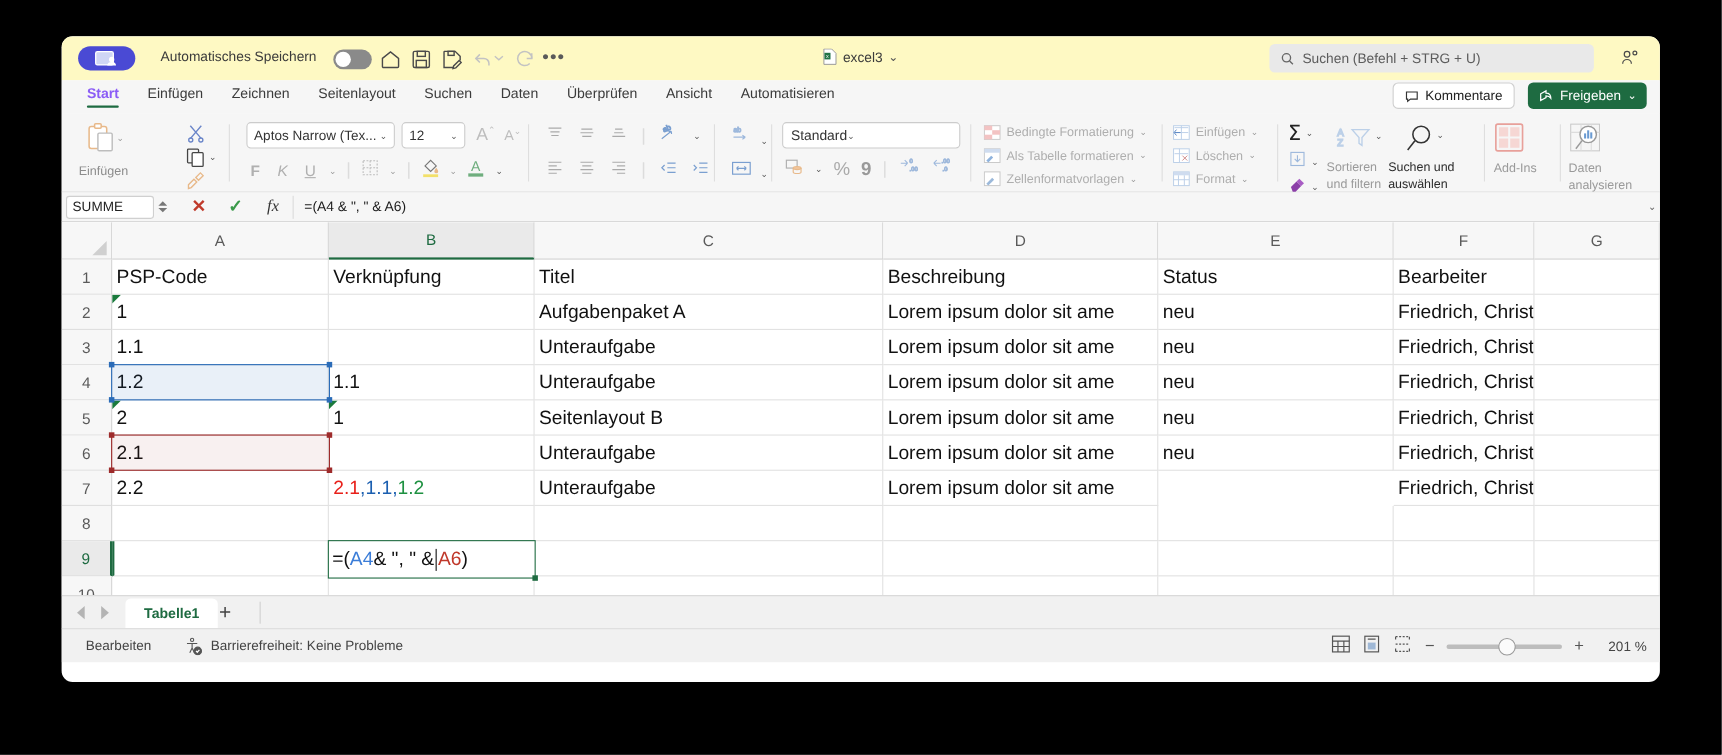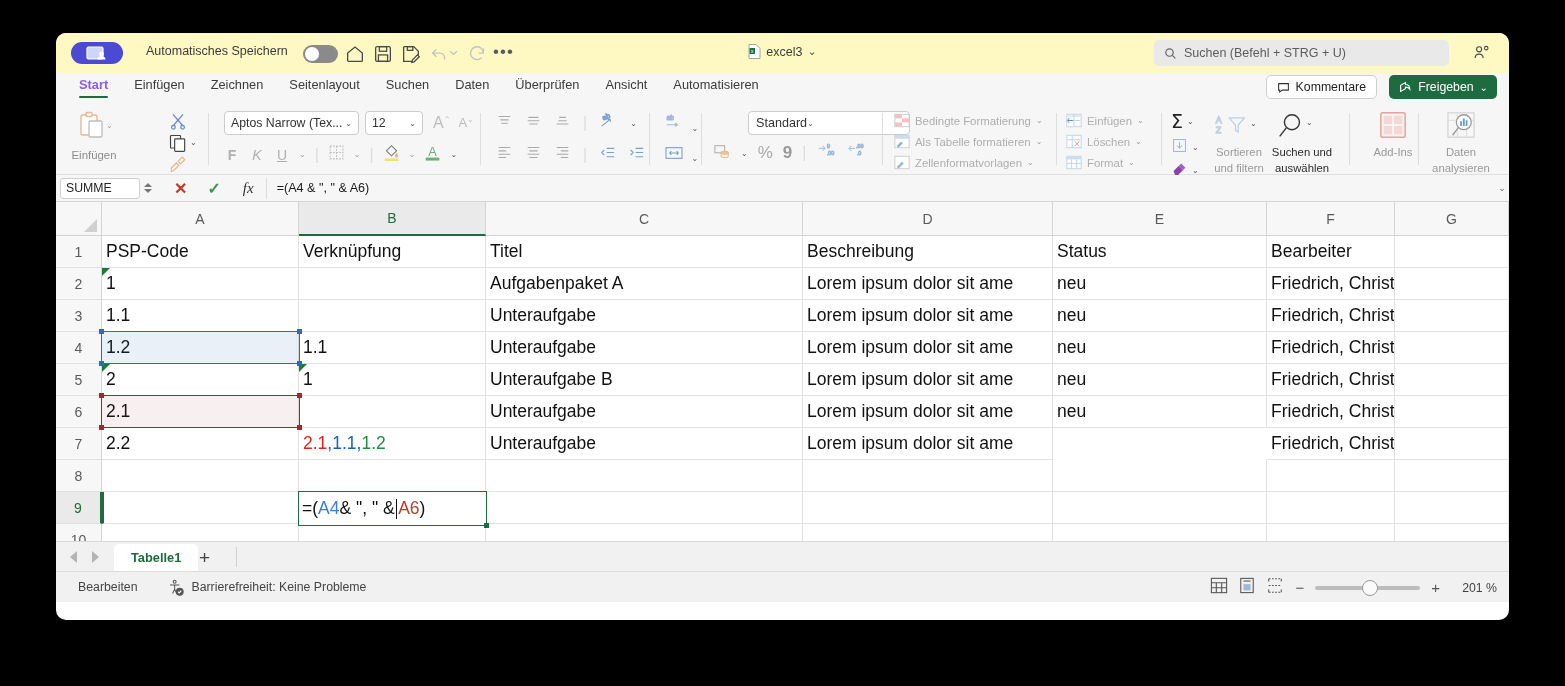--- a/index.html
+++ b/index.html
@@ -57,29 +57,29 @@
   .sizesel { width:58px; height:24px; border:1px solid #ccc; border-radius:4px; background:#fff;
     display:flex; align-items:center; justify-content:space-between; padding:0 6px; font-size:12.3px; color:#333; }
   .fmtrow { position:absolute; left:168px; top:40px; display:flex; align-items:center; gap:9px; }
   .fbtn { font-size:14px; color:#b0b0b0; width:16px; text-align:center; }
 
   .alignrow1 { position:absolute; left:440px; top:10px; display:flex; align-items:center; gap:12px; }
   .alignrow2 { position:absolute; left:440px; top:42px; display:flex; align-items:center; gap:12px; }
 
   .numsel { position:absolute; left:655px; top:8px; width:162px; height:24px; border:1px solid #ccc;
     border-radius:4px; background:#fff; display:flex; align-items:center; 
-    padding:0 7px; font-size:12.6px; color:#333;margin-left:37px; }
+    padding:0 7px; font-size:12.6px; color:#333; }
   .numrow { position:absolute; left:657px; top:40px; display:flex; align-items:center; gap:10px; }
 
   .stylecol { position:absolute; left:838px; top:7px; }
   .stylerow { display:flex; align-items:center; gap:5px; height:21px; }
   .cellcol { position:absolute; left:1010px; top:7px; }
   .editcol { position:absolute; left:1115px; top:6px; }
 
-  .bigbtn { position:absolute; top:8px; width:70px; text-align:center; }
+  .bigbtn { position:absolute; top:8px; width:70px; text-align:left; }
   .bigbtn .cap { font-size:11.3px; color:#9a9a9a; line-height:13px; margin-top:3px; }
   .bigbtn .cap.dark { color:#2b2b2b; }
 
   
   .fbar { position:relative; height:27px; background:#f6f6f6; border-bottom:1px solid #d6d6d6;
     display:flex; align-items:center; }
   .namebox { margin-left:4px; width:80px; height:21px; background:#fff; border:1px solid #d0d0d0;
     border-radius:3px; display:flex; align-items:center; padding:0 5px; font-size:12.3px; color:#222; }
   .spin { margin-left:4px; display:flex; flex-direction:column; gap:2px; }
   .spin i { border-left:4px solid transparent; border-right:4px solid transparent; }
@@ -607,21 +607,21 @@
     <div class="cell" style="left:1339px;top:130px;width:114px;height:32px"></div>
 
     <div class="cell" style="left:46px;top:162px;width:197px;height:32px">
         <span class="tri"></span>
         <span>2</span>
       </div>
     <div class="cell" style="left:243px;top:162px;width:187px;height:32px">
         <span class="tri"></span>
         <span>1</span>
       </div>
-    <div class="cell" style="left:430px;top:162px;width:317px;height:32px">Unteraufgabe B</div>
+    <div class="cell" style="left:430px;top:162px;width:317px;height:32px">Seitenlayout B</div>
     <div class="cell" style="left:747px;top:162px;width:250px;height:32px">Lorem ipsum dolor sit ame</div>
     <div class="cell" style="left:997px;top:162px;width:214px;height:32px">neu</div>
     <div class="cell" style="left:1211px;top:162px;width:128px;height:32px">Friedrich, Christoph</div>
     <div class="cell" style="left:1339px;top:162px;width:114px;height:32px"></div>
 
     <div class="cell" style="left:46px;top:194px;width:197px;height:32px">2.1</div>
     <div class="cell" style="left:243px;top:194px;width:187px;height:32px"></div>
     <div class="cell" style="left:430px;top:194px;width:317px;height:32px">Unteraufgabe</div>
     <div class="cell" style="left:747px;top:194px;width:250px;height:32px">Lorem ipsum dolor sit ame</div>
     <div class="cell" style="left:997px;top:194px;width:214px;height:32px">neu</div>

